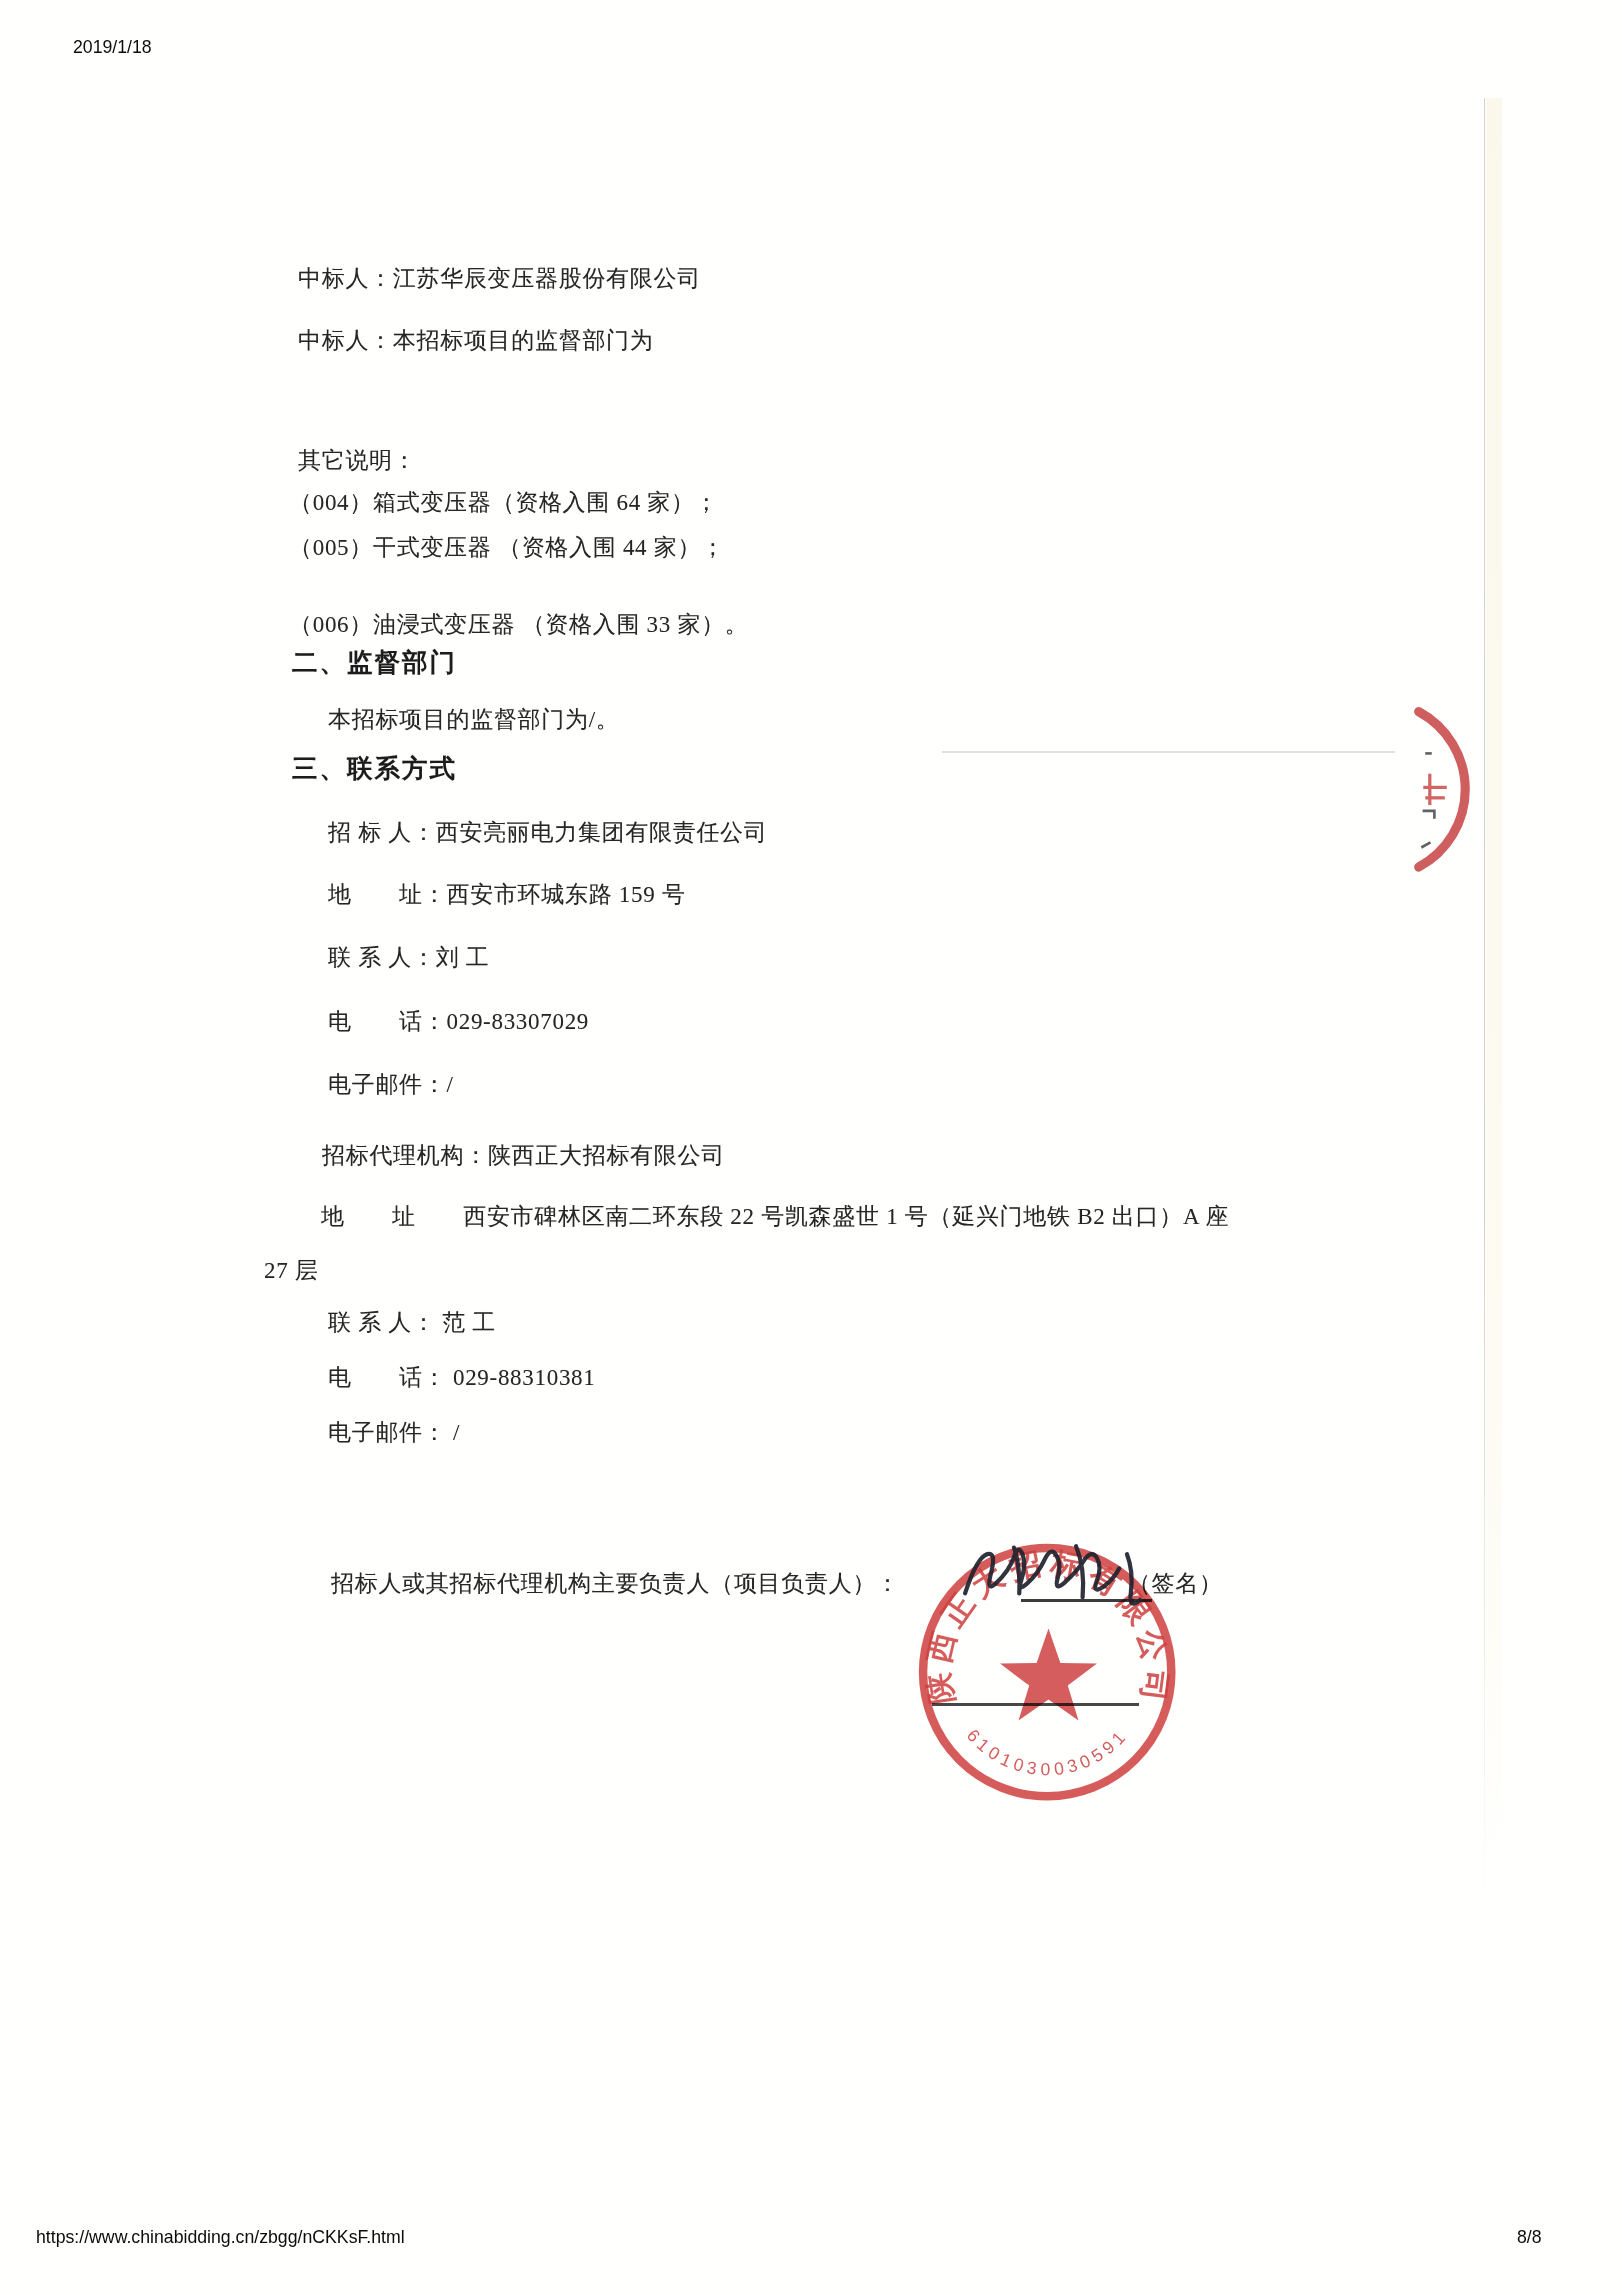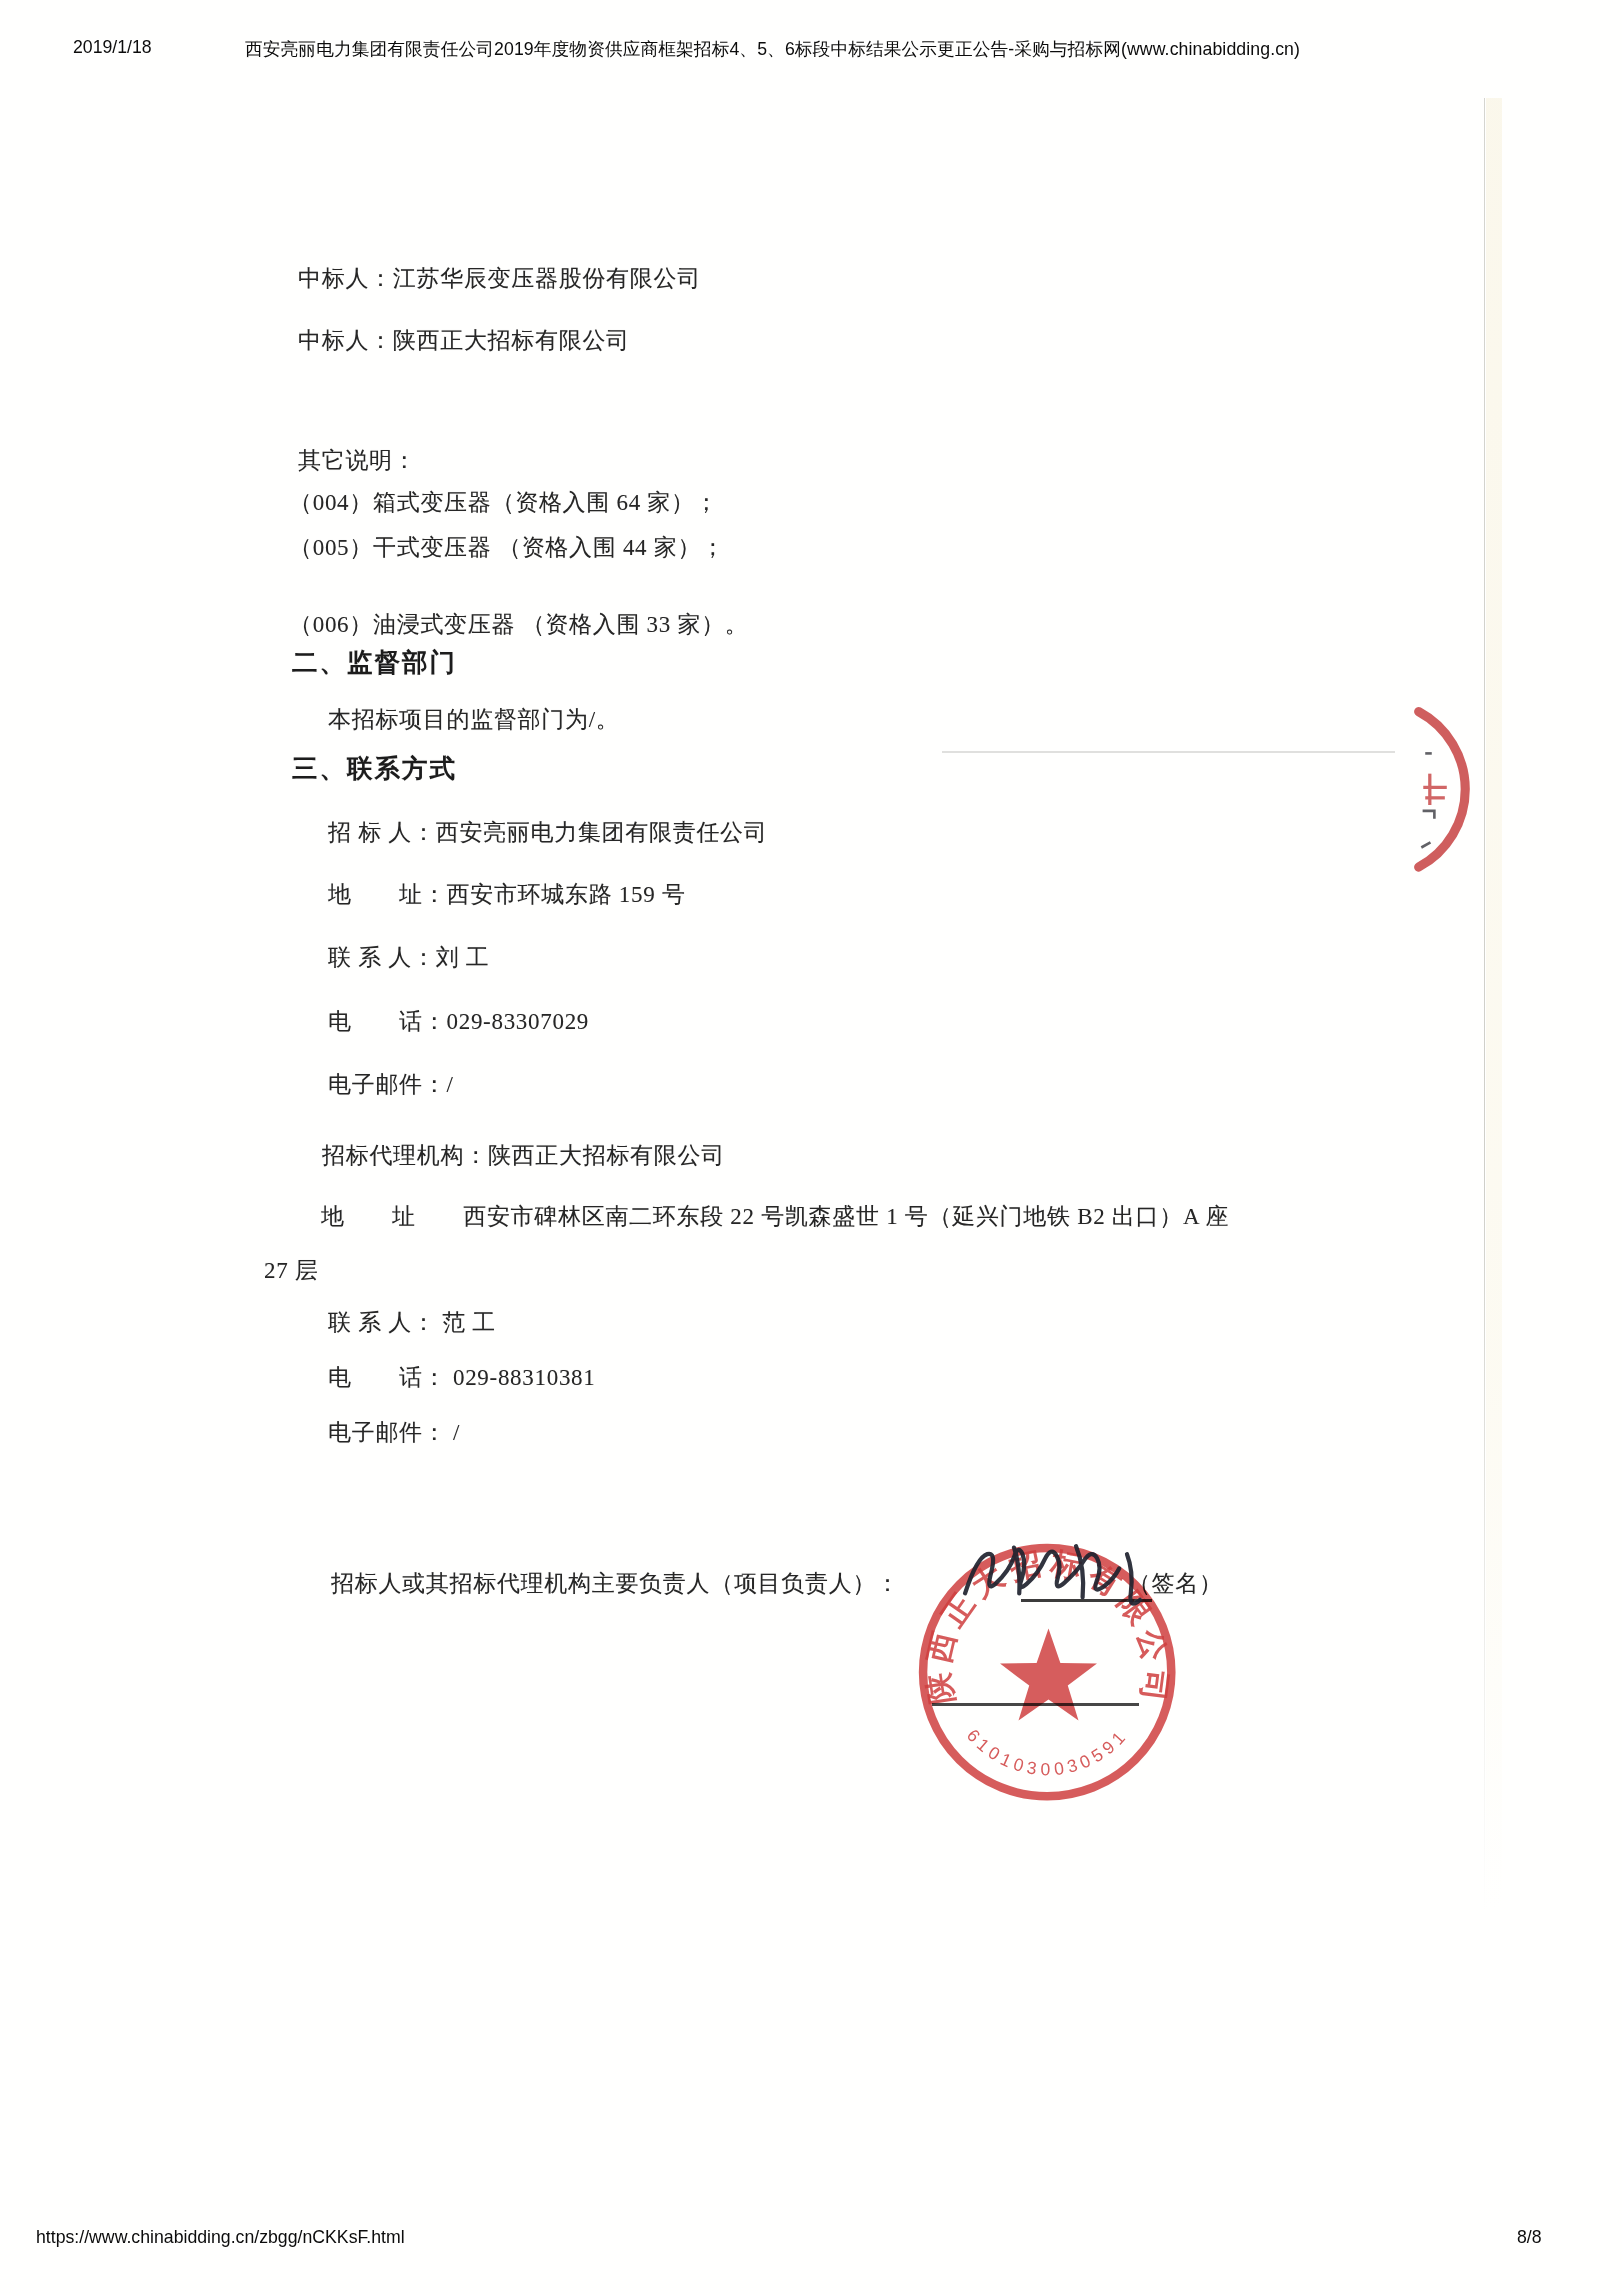--- a/index.html
+++ b/index.html
@@ -30,28 +30,27 @@
   
   .stamp{position:absolute;z-index:3;mix-blend-mode:multiply;}
   .sig{position:absolute;z-index:4;}
 </style>
 </head>
 <body>
 
 <div class="page">
 
   <div class="chrome hdr-date">2019/1/18</div>
-  <div class="chrome hdr-title">西安亮丽电力集团有限责任公司2019年度物资供应商框架招标4、5、6标段中标结果公示更正公告-采购与招标网(www.chinabidding.cn)</div>
 
   <div class="rule scan-strip"></div>
   <div class="rule scan-vline"></div>
   <div class="rule faint-hline"></div>
 
   <div class="line" style="left:298px;top:263px;">中标人：江苏华辰变压器股份有限公司</div>
-  <div class="line" style="left:298px;top:325px;">中标人：陕西正大招标有限公司</div>
+  <div class="line" style="left:298px;top:325px;">中标人：本招标项目的监督部门为</div>
   <div class="line" style="left:298px;top:445px;">其它说明：</div>
   <div class="line" style="left:289px;top:487px;">（004）箱式变压器（资格入围 64 家）；</div>
   <div class="line" style="left:289px;top:532px;">（005）干式变压器 （资格入围 44 家）；</div>
   <div class="line" style="left:289px;top:609px;">（006）油浸式变压器 （资格入围 33 家）。</div>
   <div class="line heading" style="left:292px;top:645px;">二、监督部门</div>
   <div class="line" style="left:328px;top:704px;">本招标项目的监督部门为/。</div>
   <div class="line heading" style="left:292px;top:751px;">三、联系方式</div>
   <div class="line" style="left:328px;top:817px;">招 标 人：西安亮丽电力集团有限责任公司</div>
   <div class="line" style="left:328px;top:879px;">地　　址：西安市环城东路 159 号</div>
   <div class="line" style="left:328px;top:942px;">联 系 人：刘 工</div>

